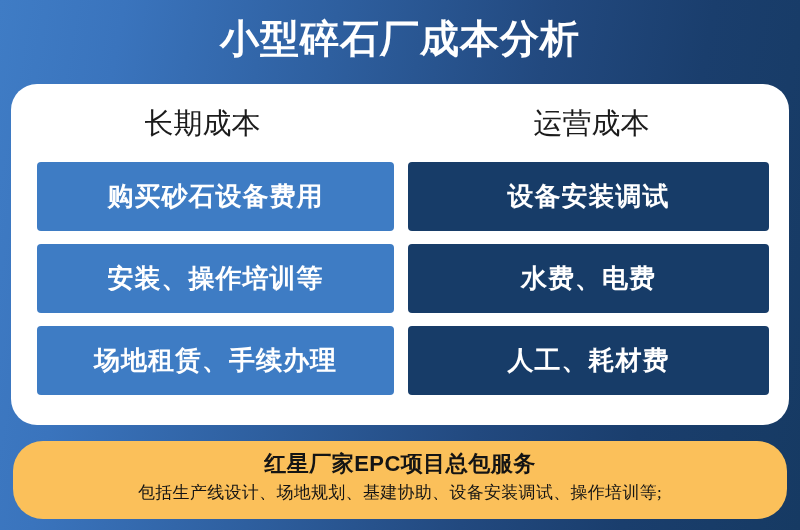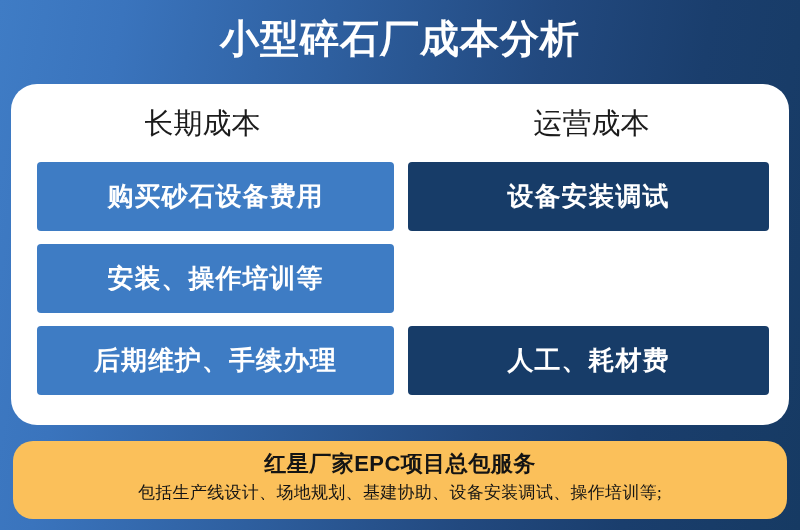--- a/index.html
+++ b/index.html
@@ -77,21 +77,21 @@
   }
   .cell.long { flex:0 0 357px; background:#3e7cc4; }
   .cell.ops  { flex:0 0 361px; background:#173c68; }
 
   
   #footer {
     position:absolute;
     left:13px; top:441px;
     width:774px; height:78px;
     background:#fbc05a;
-    border-radius:20px;
+    border-radius:30px;
     padding-top:8px;
     text-align:center;
   }
   #footer-title {
     font-size:22px;
     font-weight:bold;
     color:#141414;
     line-height:30px;
     letter-spacing:0.5px;
     white-space:nowrap;
@@ -119,24 +119,25 @@
 
   <div id="grid">
 
     <div class="row">
       <div class="cell long">购买砂石设备费用</div>
       <div class="cell ops">设备安装调试</div>
     </div>
 
     <div class="row">
       <div class="cell long">安装、操作培训等</div>
+      <div class="cell ops">水费、电费</div>
     </div>
 
     <div class="row">
-      <div class="cell long">后期维护、手续办理</div>
+      <div class="cell long">场地租赁、手续办理</div>
       <div class="cell ops">人工、耗材费</div>
     </div>
 
   </div>
 </div>
 
 <div id="footer">
   <div id="footer-title">红星厂家EPC项目总包服务</div>
   <div id="footer-sub">包括生产线设计、场地规划、基建协助、设备安装调试、操作培训等;</div>
 </div>

